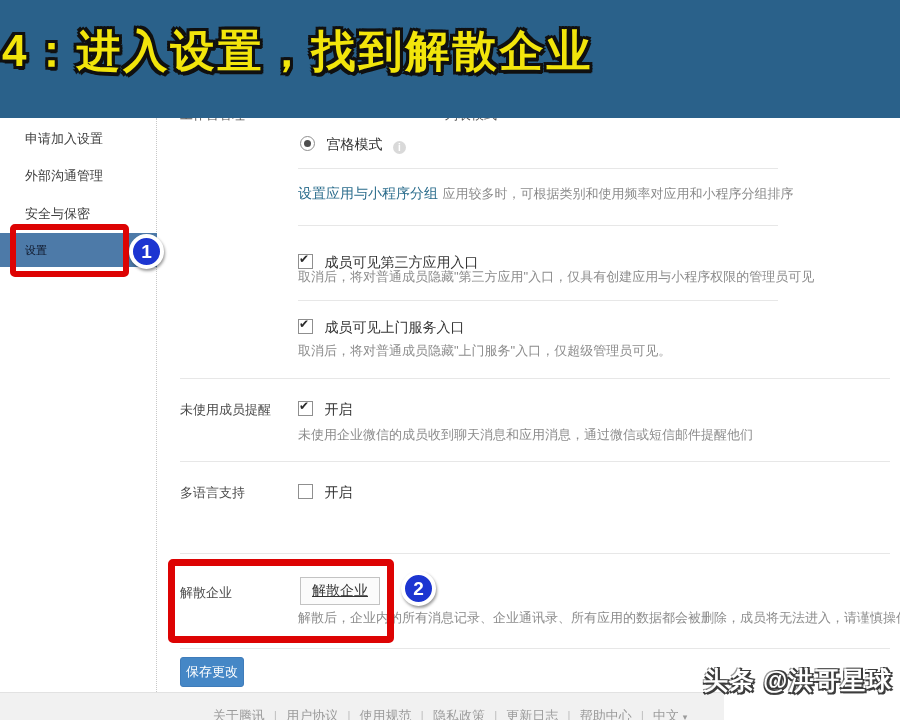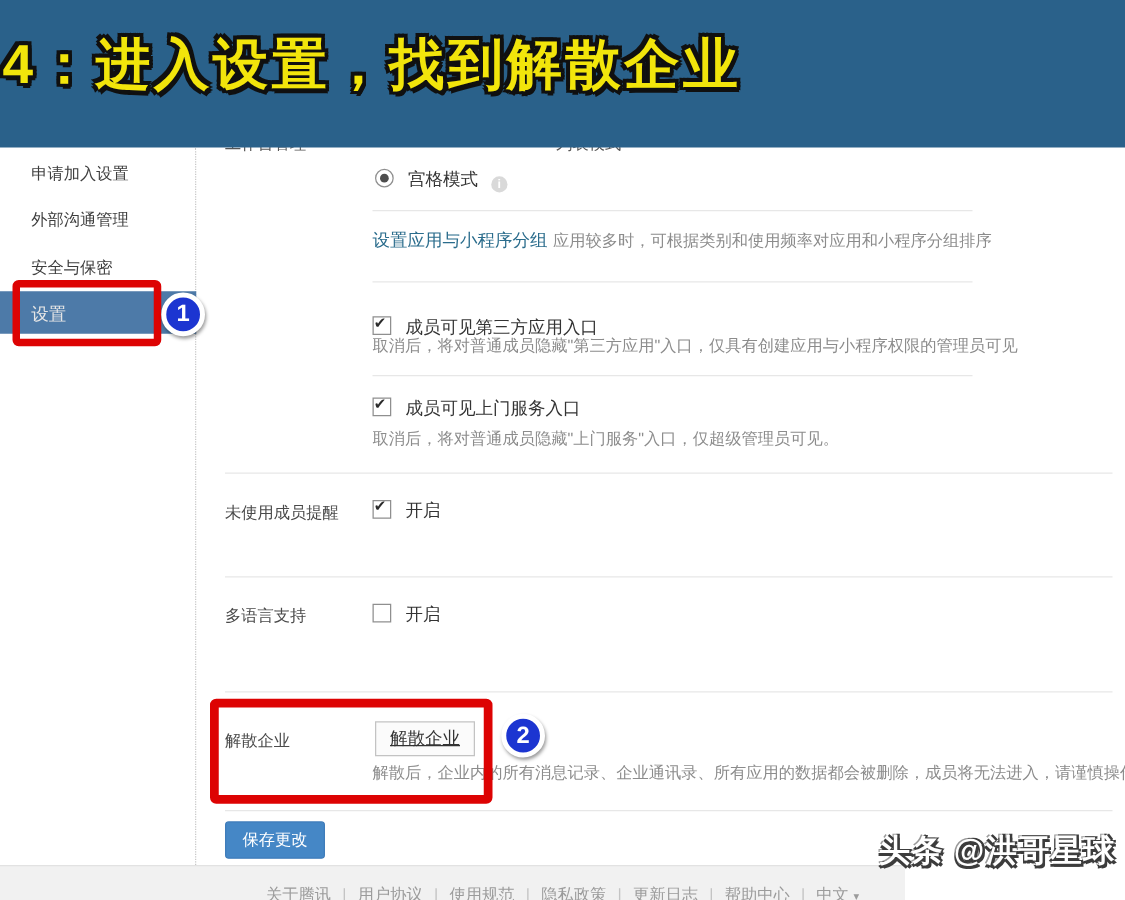--- a/index.html
+++ b/index.html
@@ -11,21 +11,21 @@
   .banner-title{position:absolute;left:2px;top:22px;font-size:44px;font-weight:bold;
        color:#f2e50b;letter-spacing:3px;white-space:nowrap;
        text-shadow:-3px -3px 0 #101010,3px -3px 0 #101010,-3px 3px 0 #101010,3px 3px 0 #101010,
                    0 -3px 0 #101010,0 3px 0 #101010,-3px 0 0 #101010,3px 0 0 #101010,2px 4px 0 #101010;}
 
   
   .sidebar{position:absolute;left:0;top:118px;width:156px;height:574px;background:#fff;
        border-right:1px dotted #c8c8c8;z-index:2;}
   .side-item{position:absolute;left:25px;font-size:13px;color:#3e3e3e;cursor:pointer;}
   .side-sel-bar{position:absolute;left:0;top:115px;width:157px;height:34px;background:#4d7aa8;}
-  .side-sel-label{position:absolute;left:25px;top:10px;font-size:14px;color:#e5e5e5;}
+  .side-sel-label{position:absolute;left:25px;top:10px;font-size:11px;color:#0f172a;}
 
   
   .clip-label{position:absolute;left:180px;top:106px;font-size:13px;color:#555;z-index:1;}
   .clip-option{position:absolute;left:445px;top:106px;font-size:13px;color:#555;z-index:1;}
 
   
   .divider{position:absolute;height:1px;background:#e7e7e7;}
   .row{position:absolute;white-space:nowrap;}
   .radio-outer{display:inline-block;width:13px;height:13px;border-radius:50%;
        border:1px solid #8f8f8f;position:relative;vertical-align:-2px;margin-right:7px;background:#fff;}
@@ -38,21 +38,21 @@
   .cb-label{font-size:14px;color:#333;}
   .desc{position:absolute;font-size:13px;color:#8c8c8c;white-space:nowrap;}
   .desc.wrap{white-space:normal;line-height:19px;}
   .sec-label{position:absolute;left:180px;font-size:13px;color:#4a4a4a;}
   .link{font-size:14px;color:#2a6c8c;cursor:pointer;}
   .link-tail{font-size:13px;color:#8c8c8c;}
 
   .dissolve-btn{position:absolute;left:300px;top:577px;padding:4px 11px;border:1px solid #c3c3c3;
        background:#fbfbfb;font-size:14px;color:#333;text-decoration:underline;cursor:pointer;z-index:4;
        font-family:inherit;}
-  .save-btn{position:absolute;left:180px;top:657px;padding:5px 13px;background:#4587c6;color:#fff;
+  .save-btn{position:absolute;left:180px;top:657px;padding:5px 5px;background:#4587c6;color:#fff;
        font-size:13px;border:1px solid #3f7cba;border-radius:3px;cursor:pointer;font-family:inherit;}
 
   
   .redbox{position:absolute;border:6px solid #dd0303;border-radius:5px;z-index:10;}
   #redbox1{left:10px;top:224px;width:107px;height:41px;}
   #redbox2{left:168px;top:559px;width:212px;height:70px;border-width:7px;}
   .badge{position:absolute;width:27px;height:27px;border-radius:50%;background:#1c35d1;
        border:4px solid #fff;color:#fff;font-weight:bold;font-size:19px;line-height:27px;
        text-align:center;z-index:11;box-shadow:1px 2px 3px rgba(0,0,0,.4);}
   #badge1{left:129px;top:234px;}
@@ -121,20 +121,21 @@
   </div>
   <div class="desc" style="left:298px;top:342px;">取消后，将对普通成员隐藏"上门服务"入口，仅超级管理员可见。</div>
 
   <div class="divider" style="left:180px;top:378px;width:710px;"></div>
 
   <div class="sec-label" style="top:401px;">未使用成员提醒</div>
   <div class="row" style="left:298px;top:400px;">
     <span class="checkbox checked"></span>
     <span class="cb-label">开启</span>
   </div>
+  <div class="desc" style="left:298px;top:426px;">未使用企业微信的成员收到聊天消息和应用消息，通过微信或短信邮件提醒他们</div>
 
   <div class="divider" style="left:180px;top:461px;width:710px;"></div>
 
   <div class="sec-label" style="top:484px;">多语言支持</div>
   <div class="row" style="left:298px;top:483px;">
     <span class="checkbox"></span>
     <span class="cb-label">开启</span>
   </div>
 
   <div class="divider" style="left:180px;top:553px;width:710px;"></div>

